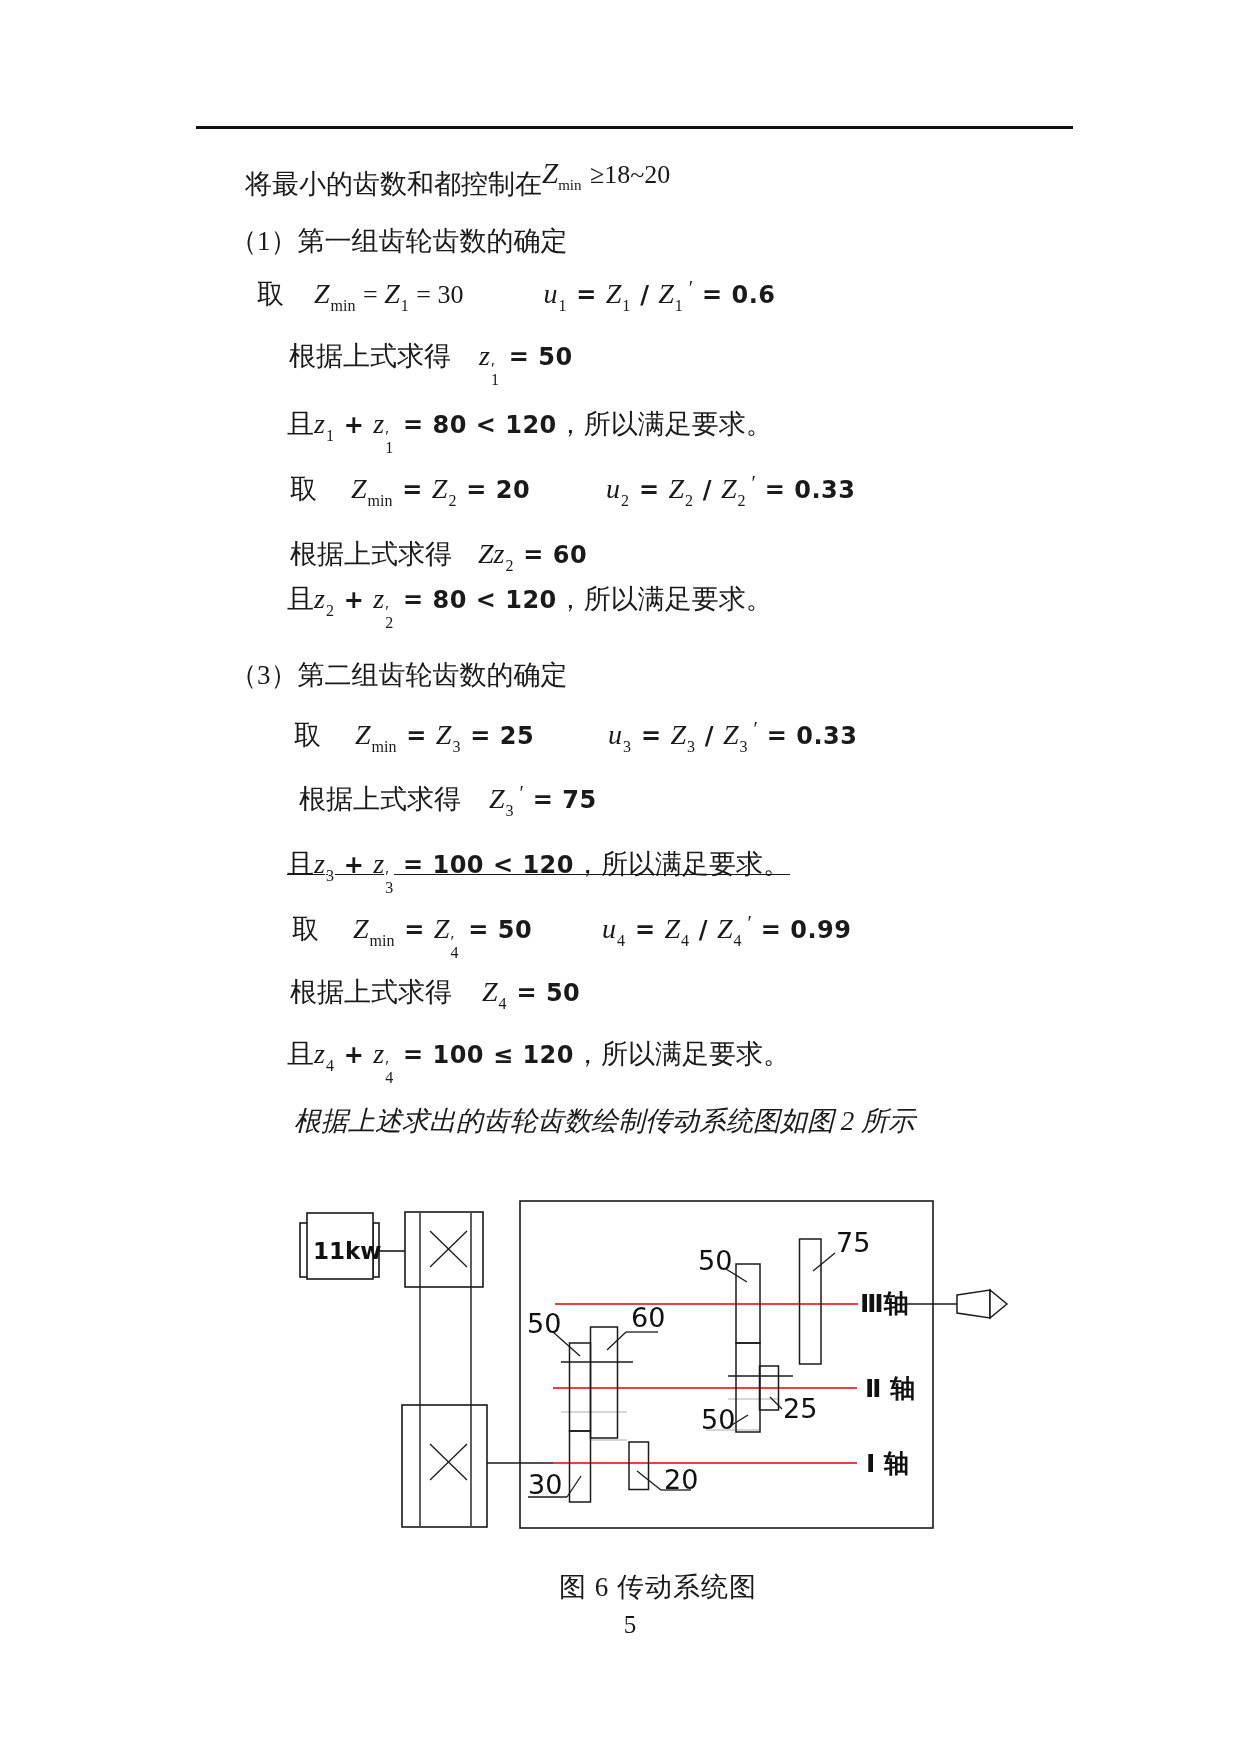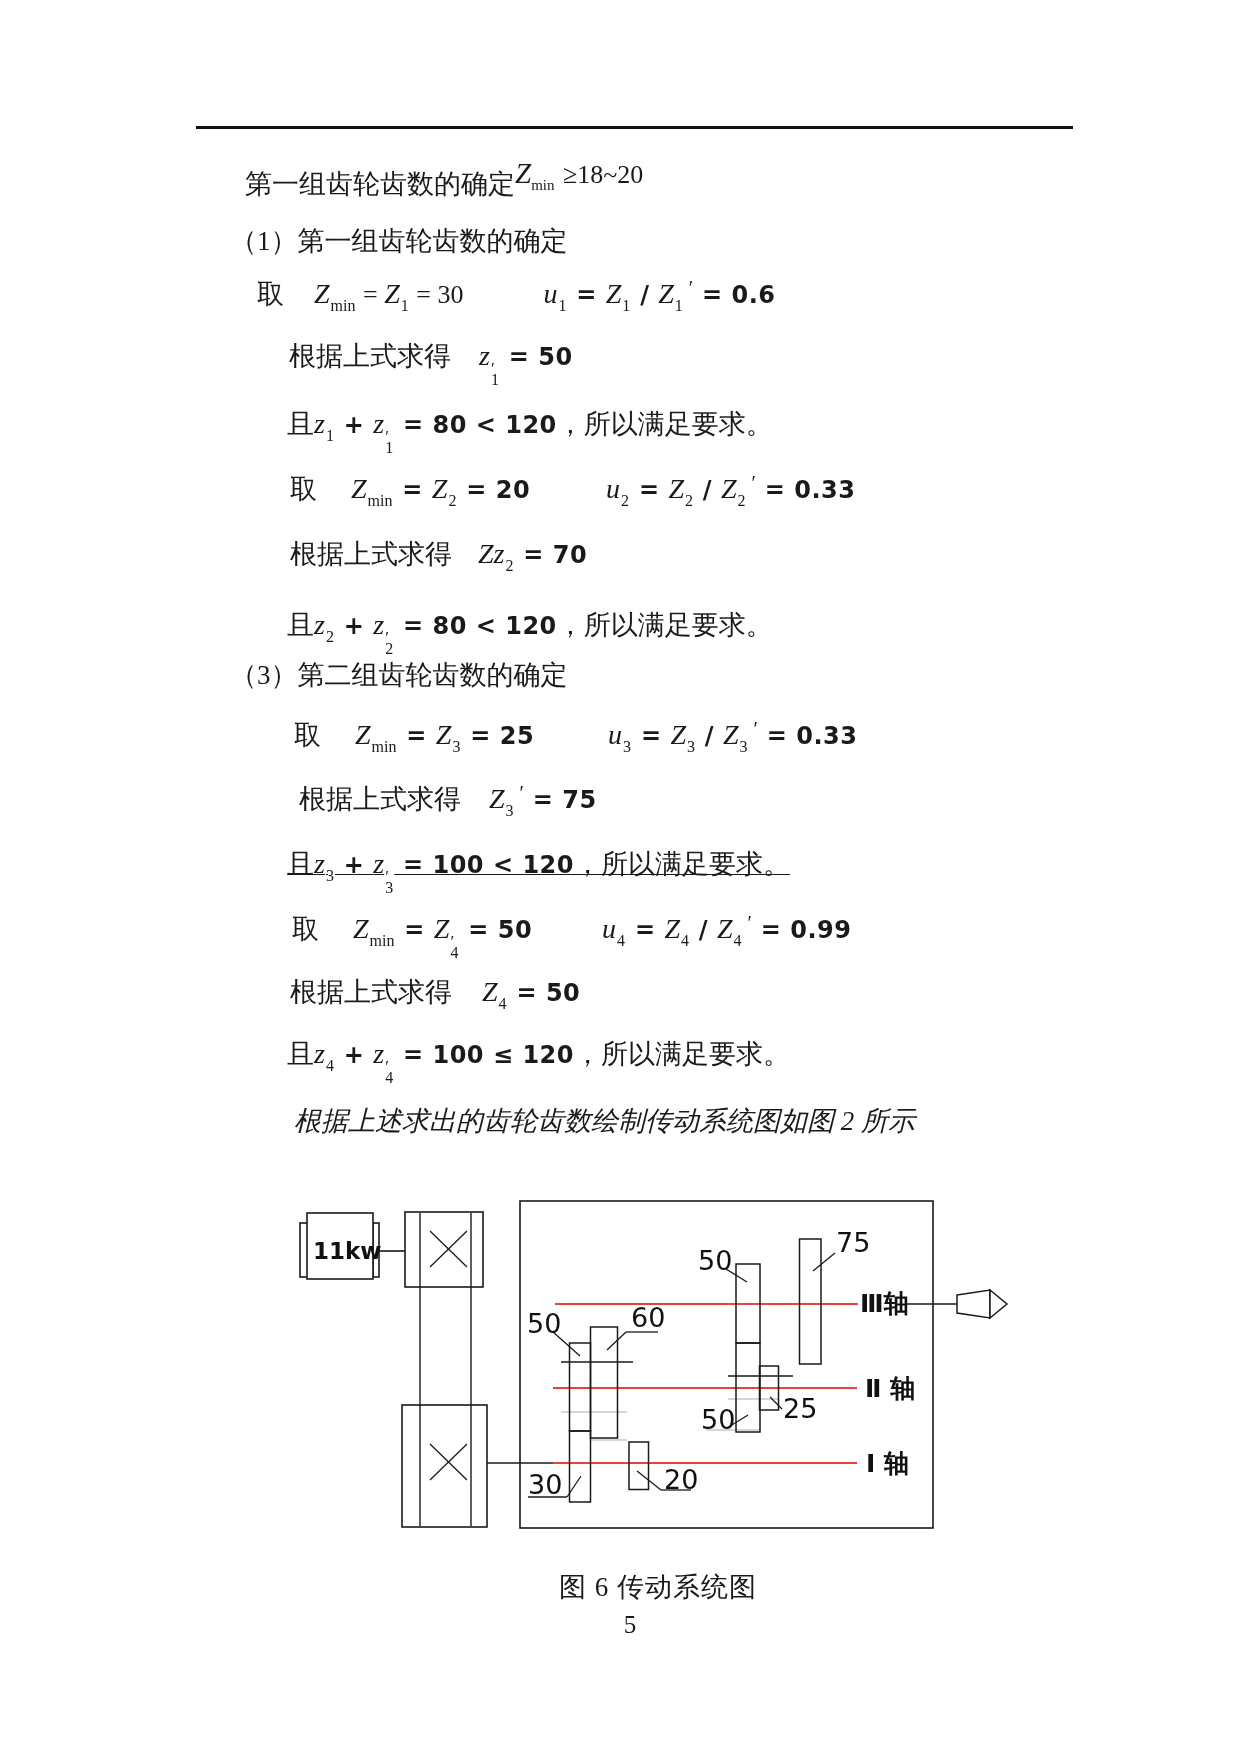--- a/index.html
+++ b/index.html
@@ -33,34 +33,34 @@
   .motorlbl{font-size:23px;font-weight:600;fill:#111;}
 </style>
 </head>
 <body>
 
 <div id="page">
 
   <div class="rule"></div>
 
   <div id="text-lines">
-      <div class="tline" style="top: 166px; left: 245px;"><span class="seg-cn">第一组齿轮齿数的确定</span><span class="seg-fz">Z</span><span class="seg-fsb">min</span><span class="seg-fn"> ≥18~20</span></div>
+      <div class="tline" style="top: 166px; left: 245px;"><span class="seg-cn">将最小的齿数和都控制在</span><span class="seg-fz">Z</span><span class="seg-fsb">min</span><span class="seg-fn"> ≥18~20</span></div>
       <div class="tline" style="top: 223px; left: 230px;"><span class="seg-cn">（1）第一组齿轮齿数的确定</span></div>
       <div class="tline" style="top: 276px; left: 257px;"><span class="seg-cn">取</span><span class="seg-gap" style="width: 30px;"></span><span class="seg-v">Z</span><span class="seg-sb">min</span><span class="seg-sn"> = </span><span class="seg-v">Z</span><span class="seg-sb">1</span><span class="seg-sn"> = 30</span><span class="seg-gap" style="width: 80px;"></span><span class="seg-v">u</span><span class="seg-sb">1</span><span class="seg-n"> = </span><span class="seg-v">Z</span><span class="seg-sb">1</span><span class="seg-n"> / </span><span class="seg-v">Z</span><span class="seg-sb">1</span><span class="seg-pr"> ′</span><span class="seg-n"> = 0.6</span></div>
       <div class="tline" style="top: 338px; left: 289px;"><span class="seg-cn">根据上式求得</span><span class="seg-gap" style="width: 28px;"></span><span class="seg-v">z</span><span class="seg-ps">
           <span class="p">′</span>
           <span class="s">1</span>
         </span><span class="seg-n"> = 50</span></div>
       <div class="tline" style="top: 406px; left: 287px;"><span class="seg-cn">且</span><span class="seg-v">z</span><span class="seg-sb">1</span><span class="seg-n"> + </span><span class="seg-v">z</span><span class="seg-ps">
           <span class="p">′</span>
           <span class="s">1</span>
         </span><span class="seg-n"> = 80 &lt; 120</span><span class="seg-cn">，所以满足要求。</span></div>
       <div class="tline" style="top: 471px; left: 290px;"><span class="seg-cn">取</span><span class="seg-gap" style="width: 34px;"></span><span class="seg-v">Z</span><span class="seg-sb">min</span><span class="seg-n"> = </span><span class="seg-v">Z</span><span class="seg-sb">2</span><span class="seg-n"> = 20</span><span class="seg-gap" style="width: 76px;"></span><span class="seg-v">u</span><span class="seg-sb">2</span><span class="seg-n"> = </span><span class="seg-v">Z</span><span class="seg-sb">2</span><span class="seg-n"> / </span><span class="seg-v">Z</span><span class="seg-sb">2</span><span class="seg-pr"> ′</span><span class="seg-n"> = 0.33</span></div>
-      <div class="tline" style="top: 536px; left: 290px;"><span class="seg-cn">根据上式求得</span><span class="seg-gap" style="width: 26px;"></span><span class="seg-v">Z</span><span class="seg-v">z</span><span class="seg-sb">2</span><span class="seg-n"> = 70</span></div>
-      <div class="tline" style="top: 607px; left: 287px;"><span class="seg-cn">且</span><span class="seg-v">z</span><span class="seg-sb">2</span><span class="seg-n"> + </span><span class="seg-v">z</span><span class="seg-ps">
+      <div class="tline" style="top: 536px; left: 290px;"><span class="seg-cn">根据上式求得</span><span class="seg-gap" style="width: 26px;"></span><span class="seg-v">Z</span><span class="seg-v">z</span><span class="seg-sb">2</span><span class="seg-n"> = 60</span></div>
+      <div class="tline" style="top: 581px; left: 287px;"><span class="seg-cn">且</span><span class="seg-v">z</span><span class="seg-sb">2</span><span class="seg-n"> + </span><span class="seg-v">z</span><span class="seg-ps">
           <span class="p">′</span>
           <span class="s">2</span>
         </span><span class="seg-n"> = 80 &lt; 120</span><span class="seg-cn">，所以满足要求。</span></div>
       <div class="tline" style="top: 657px; left: 230px;"><span class="seg-cn">（3）第二组齿轮齿数的确定</span></div>
       <div class="tline" style="top: 717px; left: 294px;"><span class="seg-cn">取</span><span class="seg-gap" style="width: 34px;"></span><span class="seg-v">Z</span><span class="seg-sb">min</span><span class="seg-n"> = </span><span class="seg-v">Z</span><span class="seg-sb">3</span><span class="seg-n"> = 25</span><span class="seg-gap" style="width: 74px;"></span><span class="seg-v">u</span><span class="seg-sb">3</span><span class="seg-n"> = </span><span class="seg-v">Z</span><span class="seg-sb">3</span><span class="seg-n"> / </span><span class="seg-v">Z</span><span class="seg-sb">3</span><span class="seg-pr"> ′</span><span class="seg-n"> = 0.33</span></div>
       <div class="tline" style="top: 781px; left: 299px;"><span class="seg-cn">根据上式求得</span><span class="seg-gap" style="width: 28px;"></span><span class="seg-v">Z</span><span class="seg-sb">3</span><span class="seg-pr"> ′</span><span class="seg-n"> = 75</span></div>
       <div class="tline" style="top: 846px; left: 287px; text-decoration: underline;"><span class="seg-cn">且</span><span class="seg-v">z</span><span class="seg-sb">3</span><span class="seg-n"> + </span><span class="seg-v">z</span><span class="seg-ps">
           <span class="p">′</span>
           <span class="s">3</span>
         </span><span class="seg-n"> = 100 &lt; 120</span><span class="seg-cn">，所以满足要求。</span></div>

